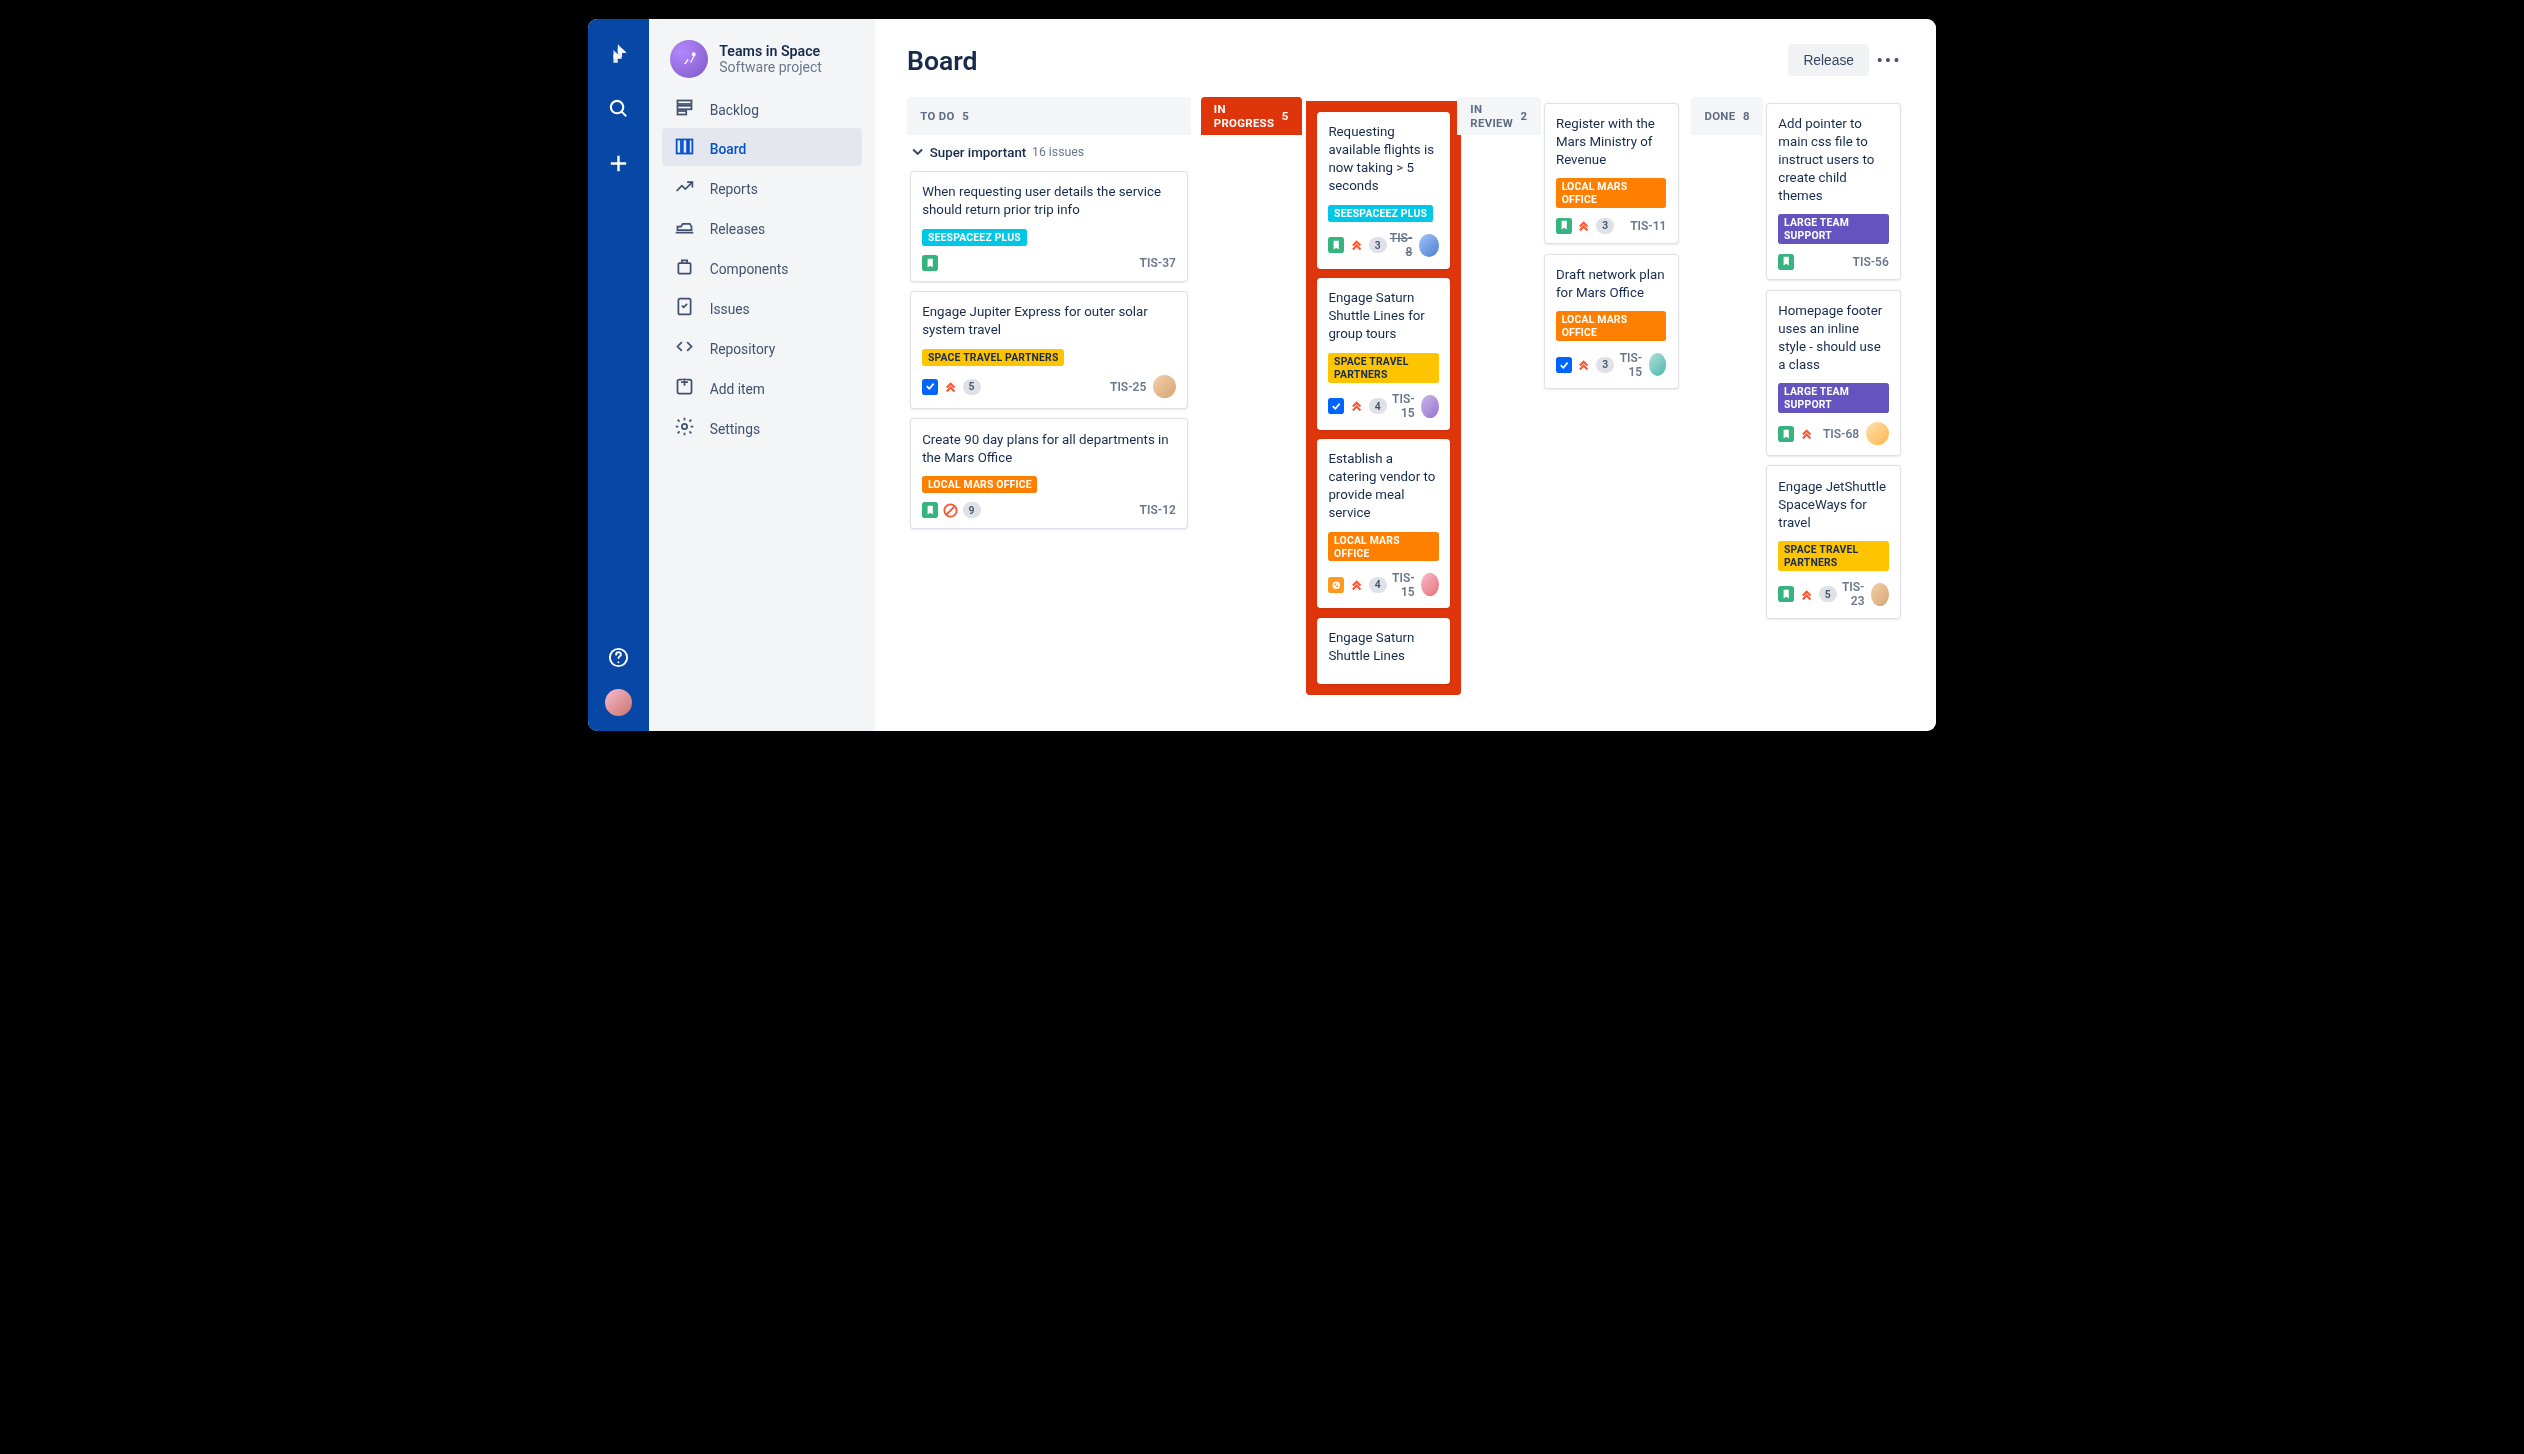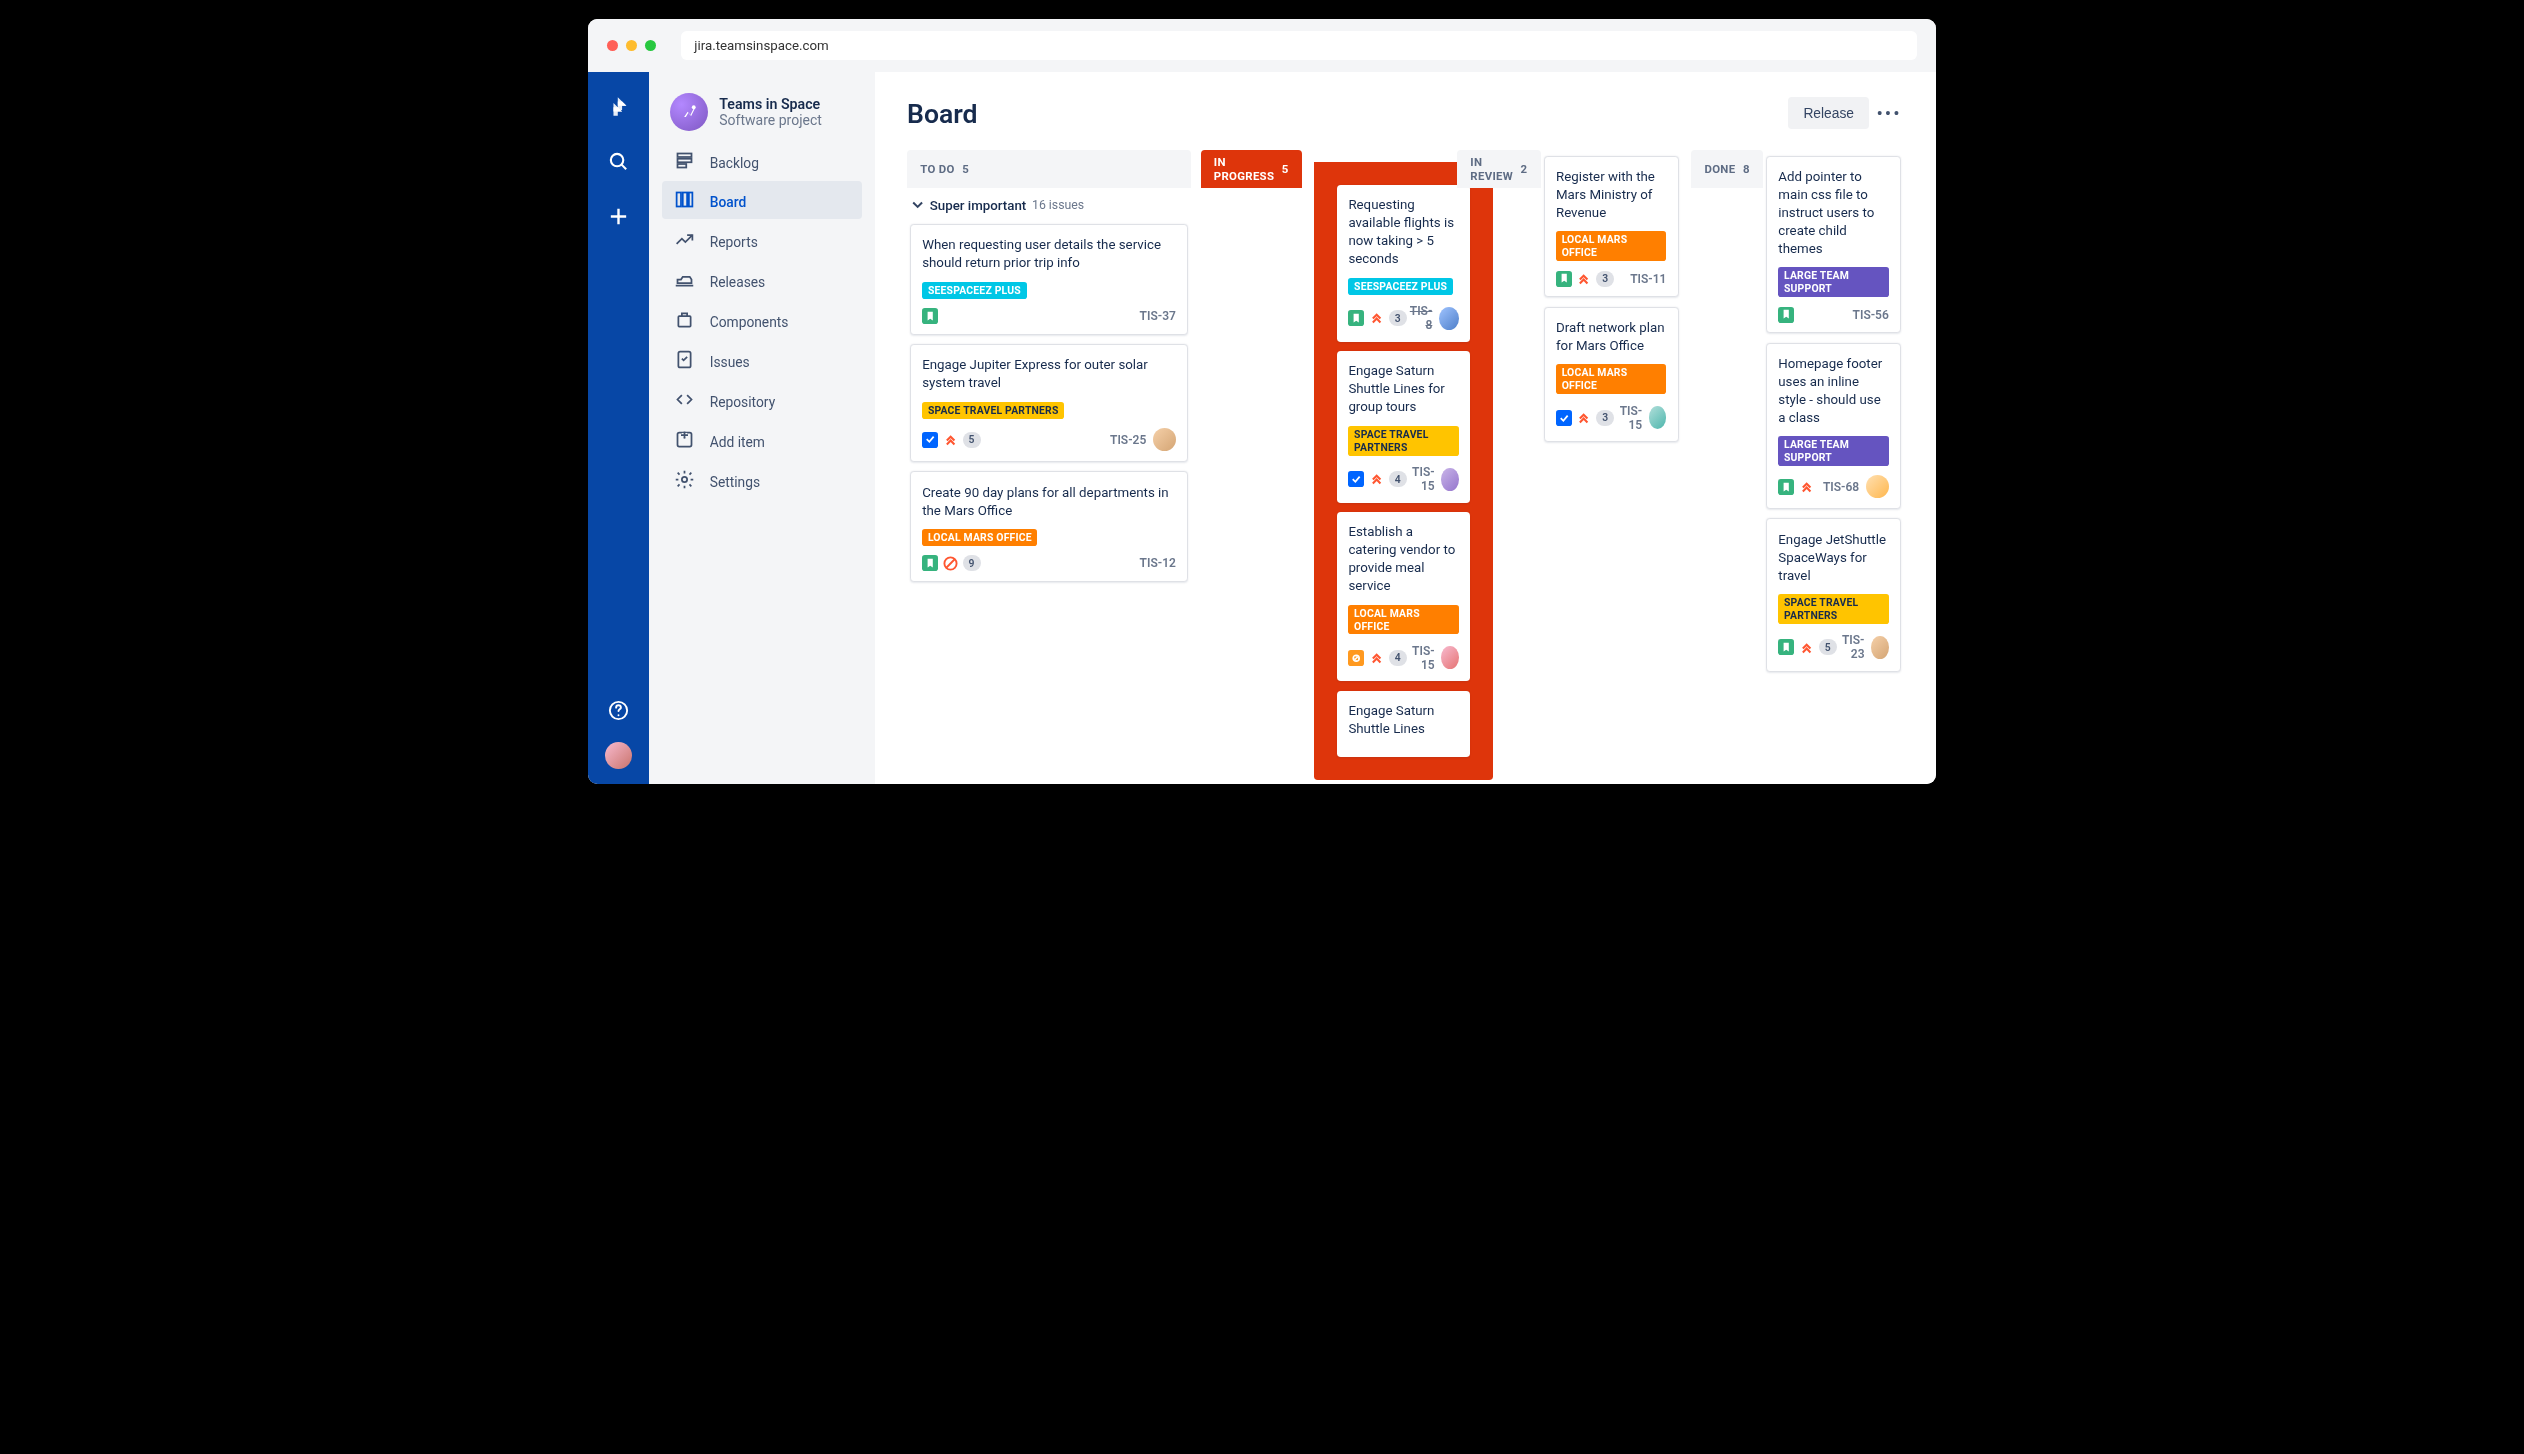--- a/index.html
+++ b/index.html
@@ -43,21 +43,21 @@
   .board { display:flex; gap:9.5px; }
   .column { width: 247px; display:flex; }
   .column.wip-exceeded .col-head { background:#de350b; color:#fff; }
   .col-head { height:38px; background:#f4f5f7; border-radius:3.8px 3.8px 0 0; display:flex; align-items:center; padding:0 13.3px; font-size:11.4px; font-weight:700; color:#5e6c84; letter-spacing:0.3px; }
   .col-count { margin-left:7.6px; }
   .swimlane-head { grid-column: 1/-1; display:flex; align-items:center; gap:5.7px; font-size:13.3px; color:#172b4d; padding:9.5px 3.8px 5.7px; }
   .swimlane-head .sl-name { font-weight:500; }
   .swimlane-head .sl-count { color:#6b778c; font-size:12.3px; }
   .swimlane-head svg { width:13.3px; height:13.3px; }
   .cards { display:flex; flex-direction:column; gap:9.5px; padding:5.7px 2.8px 0; }
-  .column.wip-exceeded .cards { background:#de350b; padding:23px; border-radius:0 0 3.8px 3.8px; margin:12px; }
+  .column.wip-exceeded .cards { background:#de350b; padding:11px; border-radius:0 0 3.8px 3.8px; margin:4px; }
   .column.wip-exceeded .swimlane-spacer { height:23px; }
   .card { background:#fff; border:0.9px solid #dfe1e6; border-radius:3.8px; padding:11.4px 11.4px 9.5px; font-size:13.3px; color:#172b4d; box-shadow:0 0.9px 1.9px rgba(9,30,66,.1); cursor:pointer; }
   .column.wip-exceeded .card { border:none; }
   .card-title { margin-bottom:9.5px; line-height:1.35; }
   .label { display:inline-block; font-size:10.4px; font-weight:700; padding:1.9px 5.7px; border-radius:2.8px; margin-bottom:9.5px; letter-spacing:0.2px; }
   .label.teal { background:#00c7e6; color:#fff; }
   .label.yellow { background:#ffc400; color:#172b4d; }
   .label.orange { background:#ff7f00; color:#fff; }
   .label.purple { background:#6554c0; color:#fff; }
   .card-footer { display:flex; align-items:center; justify-content:space-between; }
@@ -75,28 +75,20 @@
   .blocked { width:15px; height:15px; }
   .sp { min-width:18px; height:16px; background:#dfe1e6; border-radius:8.5px; font-size:10.4px; font-weight:600; color:#42526e; display:flex; align-items:center; justify-content:center; padding:0 4.7px; }
   .asg { width:23px; height:23px; border-radius:50%; background:#ccc; }
   .asg.a1{background:linear-gradient(135deg,#f5d0a9,#d4a574);} .asg.a2{background:linear-gradient(135deg,#a0c4ff,#4d7ec9);} .asg.a3{background:linear-gradient(135deg,#c9b5e8,#9575cd);} .asg.a4{background:linear-gradient(135deg,#f8bbd0,#e57373);} .asg.a5{background:linear-gradient(135deg,#b2dfdb,#4db6ac);} .asg.a6{background:linear-gradient(135deg,#ffe0b2,#ffb74d);}
   .first-col-wrap { display:flex; flex-direction:column; }
 </style>
 </head>
 <body>
 
 <div class="browser">
-  <div class="browser-bar">
-    <div class="traffic">
-      <div class="dot r"></div>
-      <div class="dot y"></div>
-      <div class="dot g"></div>
-    </div>
-    <div class="url-bar">jira.teamsinspace.com</div>
-  </div>
 
   <div class="app">
     <div class="rail">
       <div class="rail-top">
         <div class="rail-icon">
           <svg class="logo-svg" viewBox="0 0 32 32" fill="#fff">
               <path d="M15 3 L27 15 L21 15 L21 21 L15 21 Z M9 11 L21 23 L15 23 L15 29 L9 29 Z" opacity=".9"></path>
               <path d="M21 9 L27 15 L15 15 L15 9 Z M15 17 L21 23 L9 23 L9 17 Z"></path>
             </svg>
         </div>

